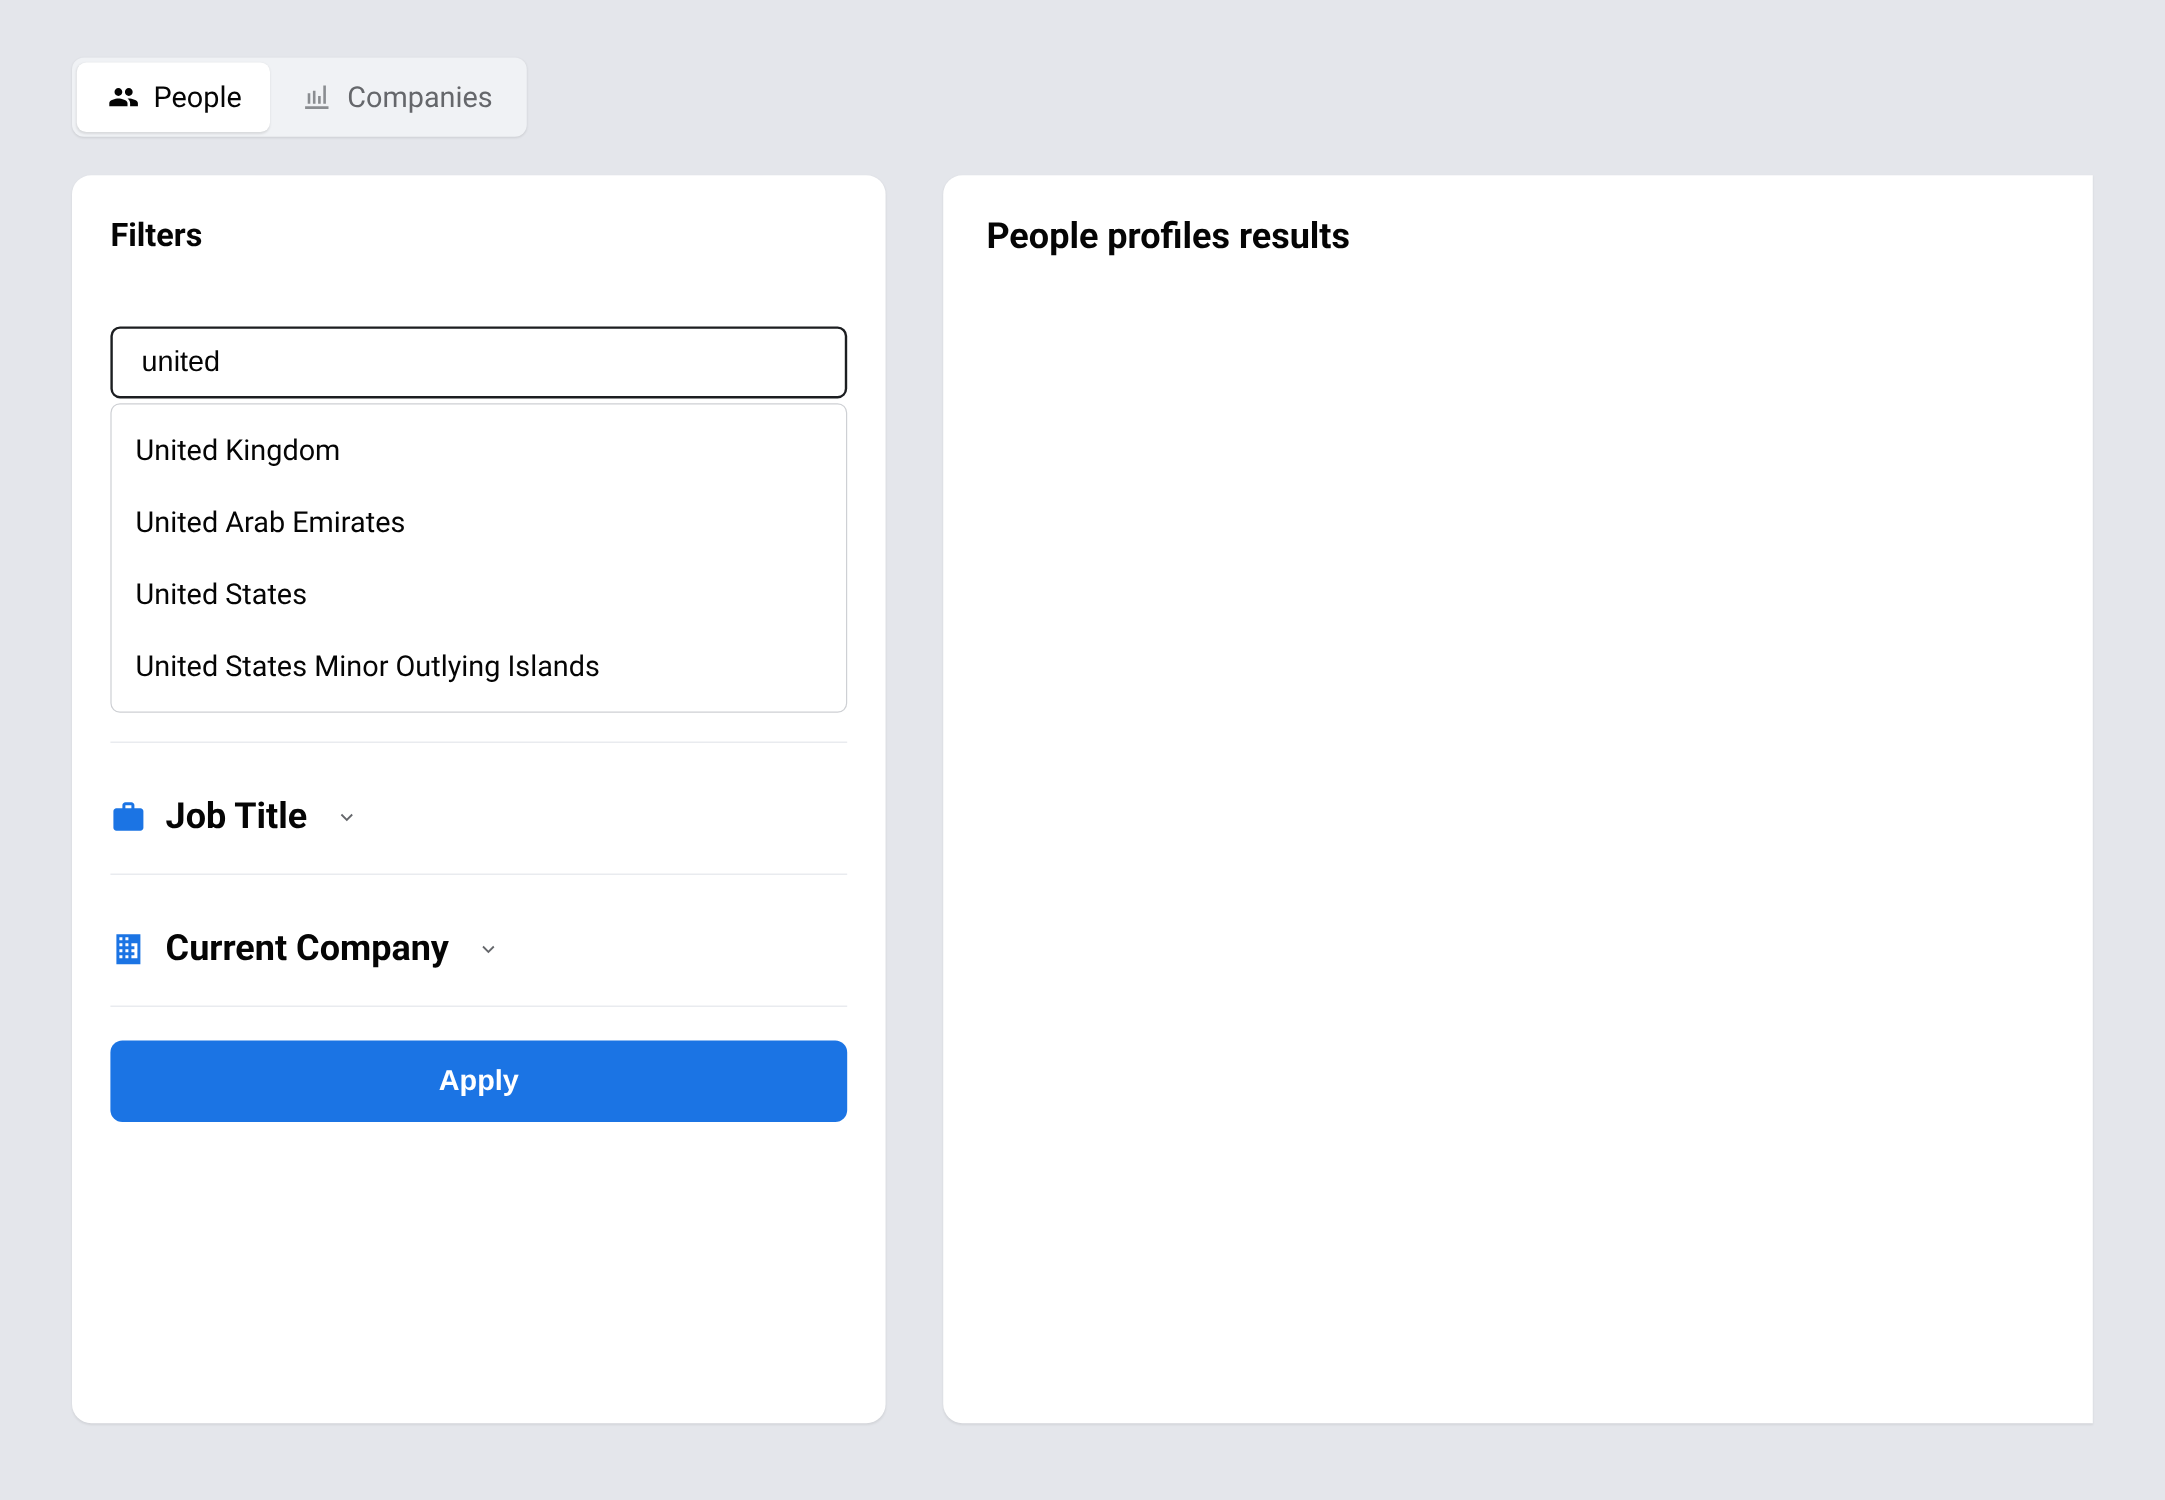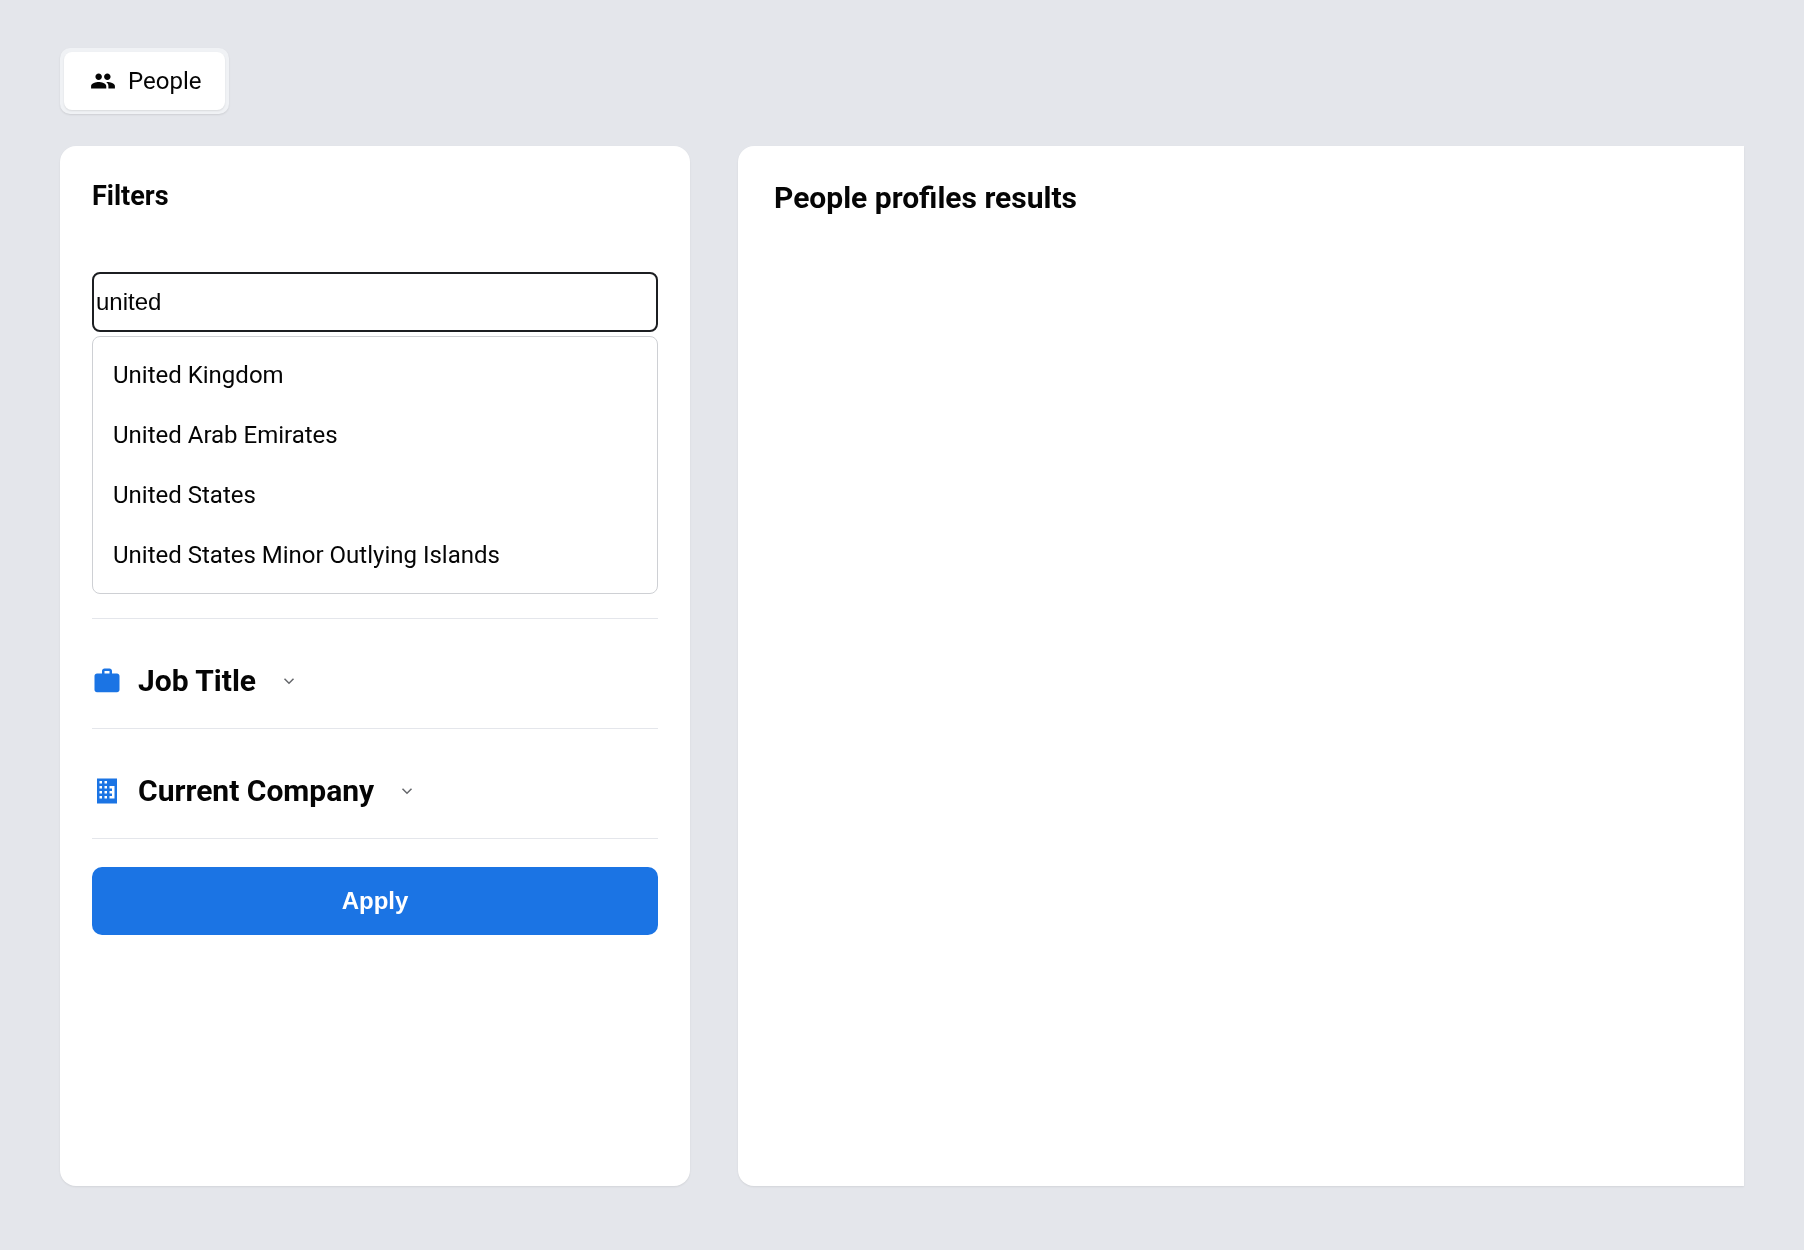--- a/index.html
+++ b/index.html
@@ -45,21 +45,21 @@
     }
     .tab svg {
       width: 26px;
       height: 26px;
     }
     .layout {
       display: flex;
       gap: 48px;
     }
     .sidebar {
-      width: 630px;
+      width: 678px;
       background: #fff;
       border-radius: 16px;
       padding: 34px 32px 32px 32px;
       box-shadow: 0 1px 2px rgba(0,0,0,0.08);
     }
     .filters-title {
       font-size: 27px;
       font-weight: 700;
       color: #050505;
       margin-bottom: 36px;
@@ -98,21 +98,21 @@
       height: 18px;
       margin-left: 8px;
     }
     .location-body {
       margin-top: 60px;
     }
     .location-input {
       width: 100%;
       border: 2px solid #1c1e21;
       border-radius: 8px;
-      padding: 14px 2px;
+      padding: 14px 24px;
       font-size: 24px;
       color: #050505;
       outline: none;
     }
     .dropdown {
       border: 1px solid #ced0d4;
       border-radius: 8px;
       margin-top: 4px;
       padding: 8px 0;
       background: #fff;
@@ -156,20 +156,28 @@
 
 <div class="container">
   <div class="tabs">
     <div class="tab active">
       <span class="filter-icon">
         <svg viewBox="0 0 24 24" fill="#050505">
             <path d="M16 11c1.66 0 2.99-1.34 2.99-3S17.66 5 16 5s-3 1.34-3 3 1.34 3 3 3zm-8 0c1.66 0 2.99-1.34 2.99-3S9.66 5 8 5 5 6.34 5 8s1.34 3 3 3zm0 2c-2.33 0-7 1.17-7 3.5V19h14v-2.5c0-2.33-4.67-3.5-7-3.5zm8 0c-.29 0-.62.02-.97.05 1.16.84 1.97 1.97 1.97 3.45V19h6v-2.5c0-2.33-4.67-3.5-7-3.5z"></path>
           </svg>
       </span>
       <span>People</span>
+    </div>
+    <div class="tab inactive">
+      <span class="filter-icon">
+        <svg viewBox="0 0 24 24" fill="#8a8d91">
+            <path d="M3 21h18v-2H3v2zm2-4h2v-8H5v8zm4 0h2V7H9v10zm4 0h2v-6h-2v6zm4 0h2V3h-2v14z"></path>
+          </svg>
+      </span>
+      <span>Companies</span>
     </div>
   </div>
 
   <div class="layout">
     <div class="sidebar">
       <div class="filters-title">Filters</div>
 
       <div class="filter-section">
         <div class="location-body">
           <input class="location-input" type="text" value="united" style="">

